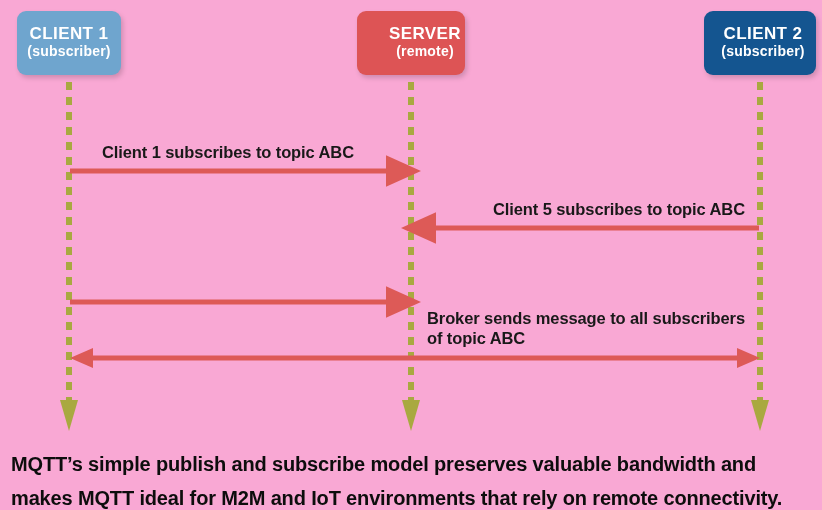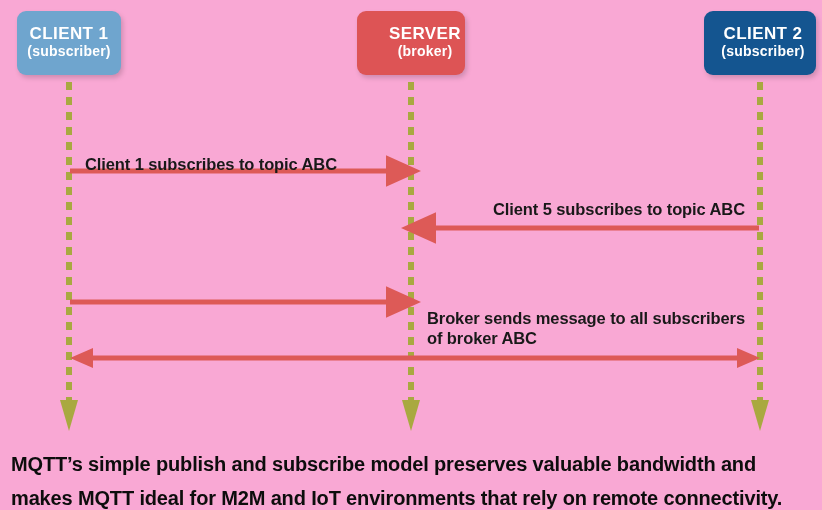--- a/index.html
+++ b/index.html
@@ -87,21 +87,21 @@
   
   .msg-label {
     position: absolute;
     font-size: 16.5px;
     font-weight: bold;
     color: #191919;
     line-height: 1.22;
     letter-spacing: -0.1px;
     white-space: pre-line;
   }
-  #label-msg1 { left: 85px;  top: 142px; margin-top: 12px; }
+  #label-msg1 { left: 102px;  top: 142px; }
   #label-msg2 { left: 493px; top: 199px; }
   #label-msg3 { left: 85px;  top: 254px; }
   #label-msg4 { left: 427px; top: 308px; }
 
   
   #caption {
     position: absolute;
     left: 11px;
     top: 447px;
     width: 800px;
@@ -153,31 +153,31 @@
     <path d="M760,358 L737,348 L737,368 Z" fill="#DD5A57"></path>
   </svg>
 
   <div class="participant" id="participant-client1">
     <div class="p-title">CLIENT 1</div>
     <div class="p-sub">(subscriber)</div>
   </div>
 
   <div class="participant" id="participant-server">
     <div class="p-title">SERVER</div>
-    <div class="p-sub">(broker)</div>
+    <div class="p-sub">(remote)</div>
   </div>
 
   <div class="participant" id="participant-client2">
     <div class="p-title">CLIENT 2</div>
     <div class="p-sub">(subscriber)</div>
   </div>
 
   <div class="msg-label" id="label-msg1">Client 1 subscribes to topic ABC</div>
 
   <div class="msg-label" id="label-msg2">Client 5 subscribes to topic ABC</div>
 
 
   <div class="msg-label" id="label-msg4">Broker sends message to all subscribers
-of broker ABC</div>
+of topic ABC</div>
 
   <div id="caption">MQTT’s simple publish and subscribe model preserves valuable bandwidth and makes MQTT ideal for M2M and IoT environments that rely on remote connectivity.</div>
 
 </div>
 
 </body></html>

